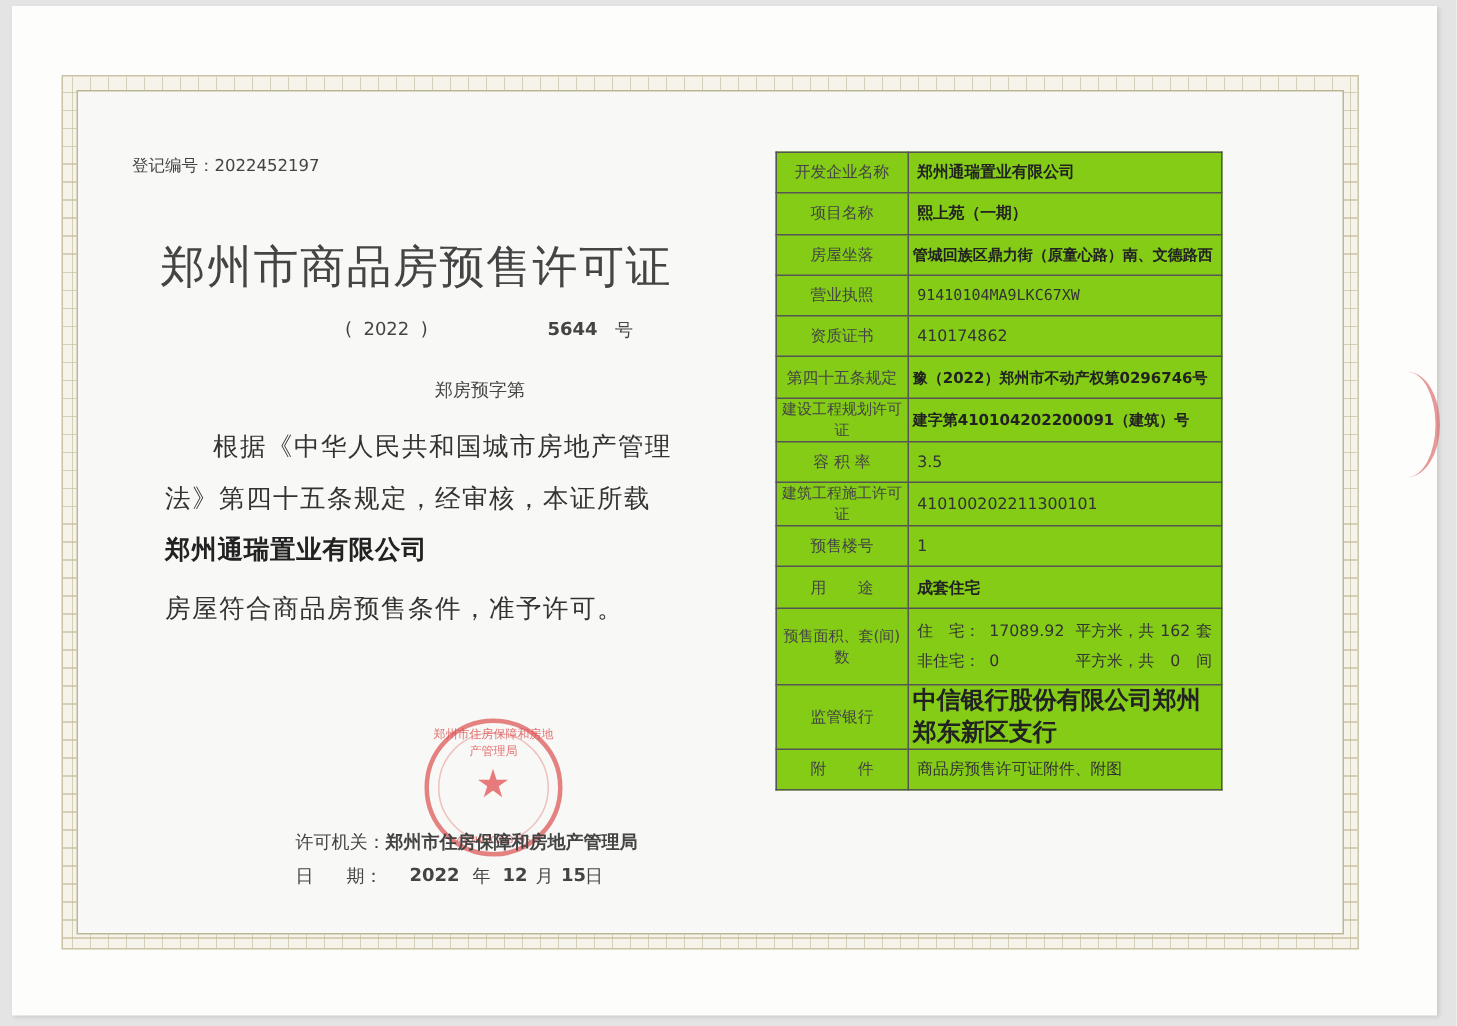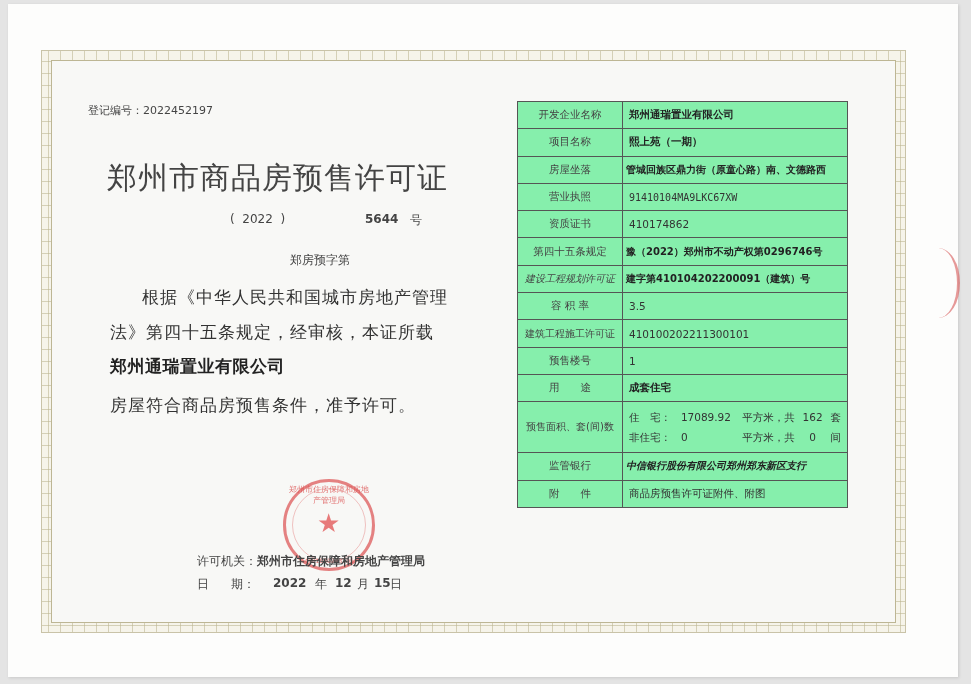--- a/index.html
+++ b/index.html
@@ -56,24 +56,24 @@
   .stamp-code {
     position: absolute; left: 0; bottom: 4px; width: 86px; text-align: center;
     font-size: 6px; color: rgba(220,80,80,0.8);
   }
   .edge-stamp {
     position: absolute; left: 917px; top: 248px; width: 40px; height: 70px;
     border-right: 3px solid rgba(220,110,110,0.7);
     border-radius: 0 50% 50% 0 / 0 50% 50% 0;
   }
   table.info {
-    position: absolute; left: 517px; top: 101px; width: 331px;
+    position: absolute; left: 517px; top: 101px; width: 298px;
     border-collapse: collapse;
     font-size: 10.5px; color: #333;
-    background: #86efac;
+    background: #84cc16;
   }
   table.info td {
     border: 1px solid #555;
     height: 27.3px; padding: 0 6px; box-sizing: border-box;
   }
   table.info td.k { width: 105px; text-align: center; color: #444; padding: 0 2px; }
   table.info td.v { text-align: left; }
   table.info td.bold { font-weight: bold; color: #222; }
   table.info tr.double td { height: 51px; }
   .sub { display: flex; justify-content: space-between; line-height: 20px; }
@@ -143,21 +143,21 @@
   </tr>
   <tr>
     <td class="k">资质证书</td>
     <td class="v">410174862</td>
   </tr>
   <tr>
     <td class="k">第四十五条规定</td>
     <td class="v bold" style="font-size:10px; padding:0 3px;">豫（2022）郑州市不动产权第0296746号</td>
   </tr>
   <tr>
-    <td class="k" style="font-size:10px;font-style:italic;">建设工程规划许可证</td>
+    <td class="k" style="font-size:10px;">建设工程规划许可证</td>
     <td class="v bold" style="font-size:10px; padding:0 3px;">建字第410104202200091（建筑）号</td>
   </tr>
   <tr>
     <td class="k">容 积 率</td>
     <td class="v">3.5</td>
   </tr>
   <tr>
     <td class="k" style="font-size:10px;">建筑工程施工许可证</td>
     <td class="v">410100202211300101</td>
   </tr>
@@ -183,20 +183,20 @@
         <span style="width:48px;">非住宅：</span>
         <span style="width:50px;">0</span>
         <span style="width:60px; text-align:right;">平方米，共</span>
         <span style="width:28px; text-align:center;">0</span>
         <span>间</span>
       </div>
     </td>
   </tr>
   <tr>
     <td class="k">监管银行</td>
-    <td class="v bold" style="font-size:10px; padding:0 3px;font-style:italic;">中信银行股份有限公司郑州郑东新区支行</td>
+    <td class="v bold" style="font-size:16px; padding:0 3px;">中信银行股份有限公司郑州郑东新区支行</td>
   </tr>
   <tr>
     <td class="k">附　　件</td>
     <td class="v">商品房预售许可证附件、附图</td>
   </tr>
 </tbody>
   </table>
 
 </body></html>

